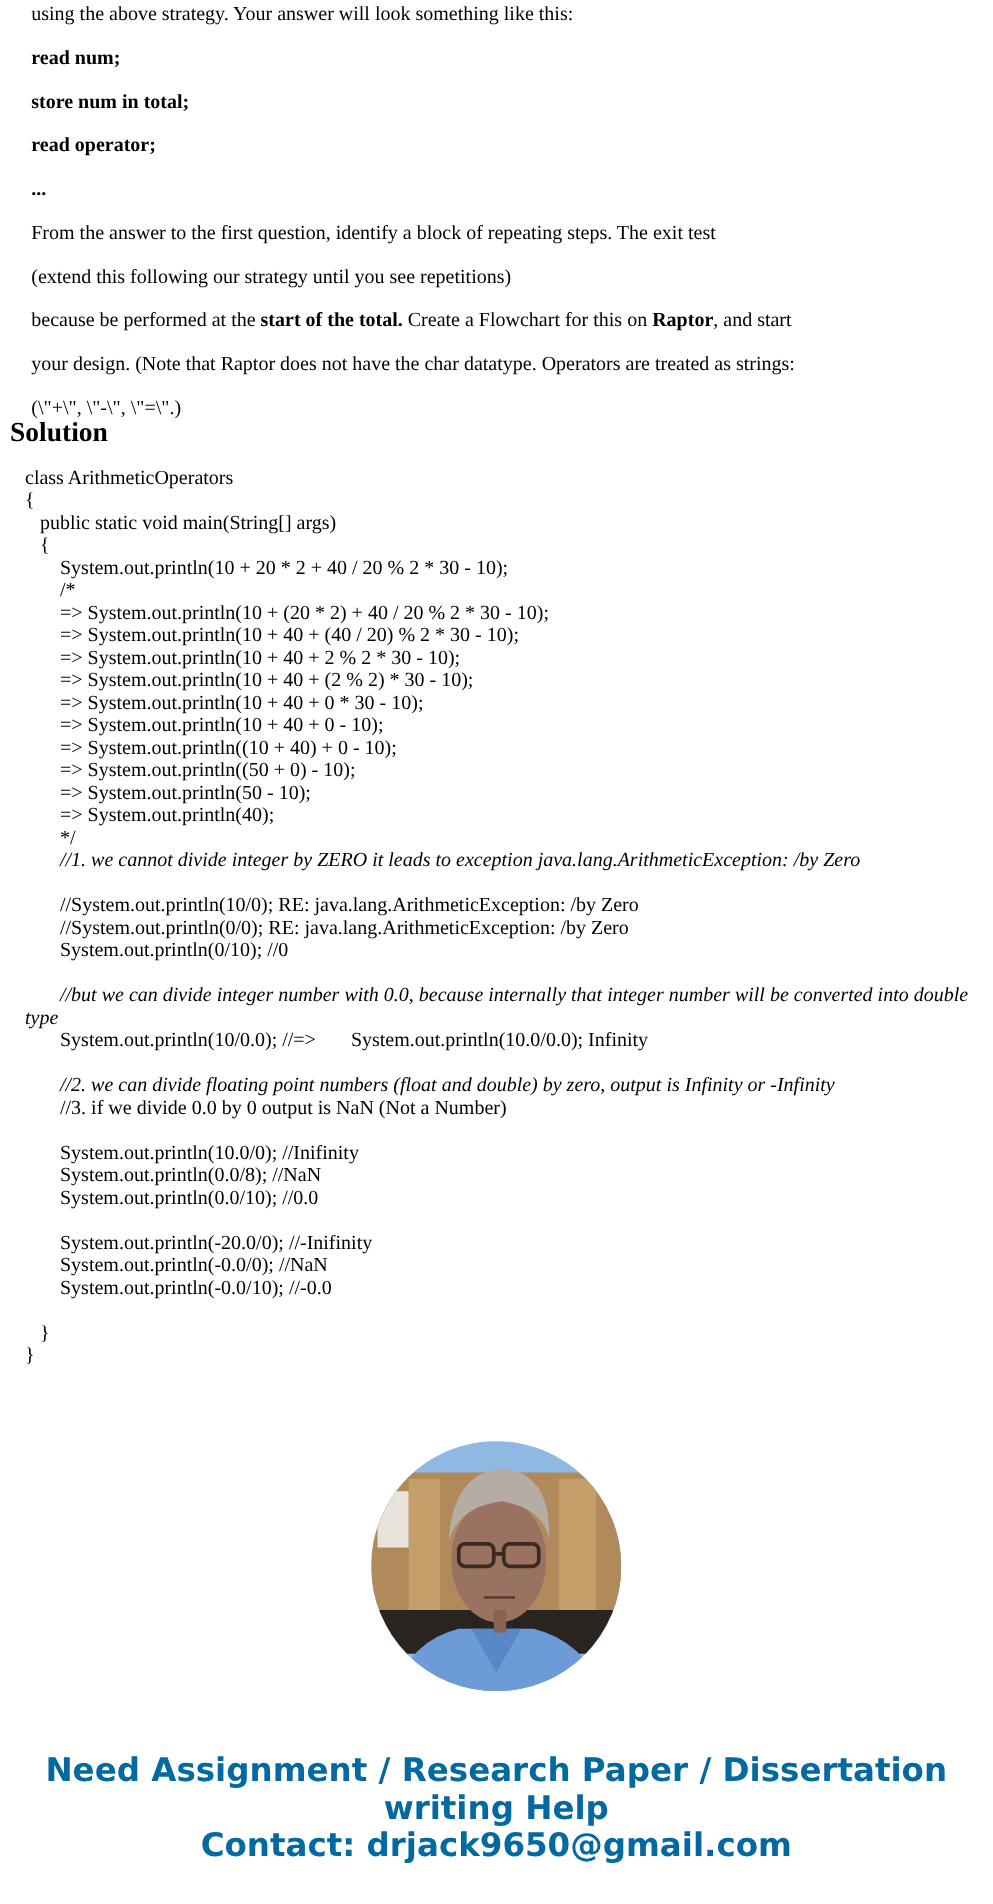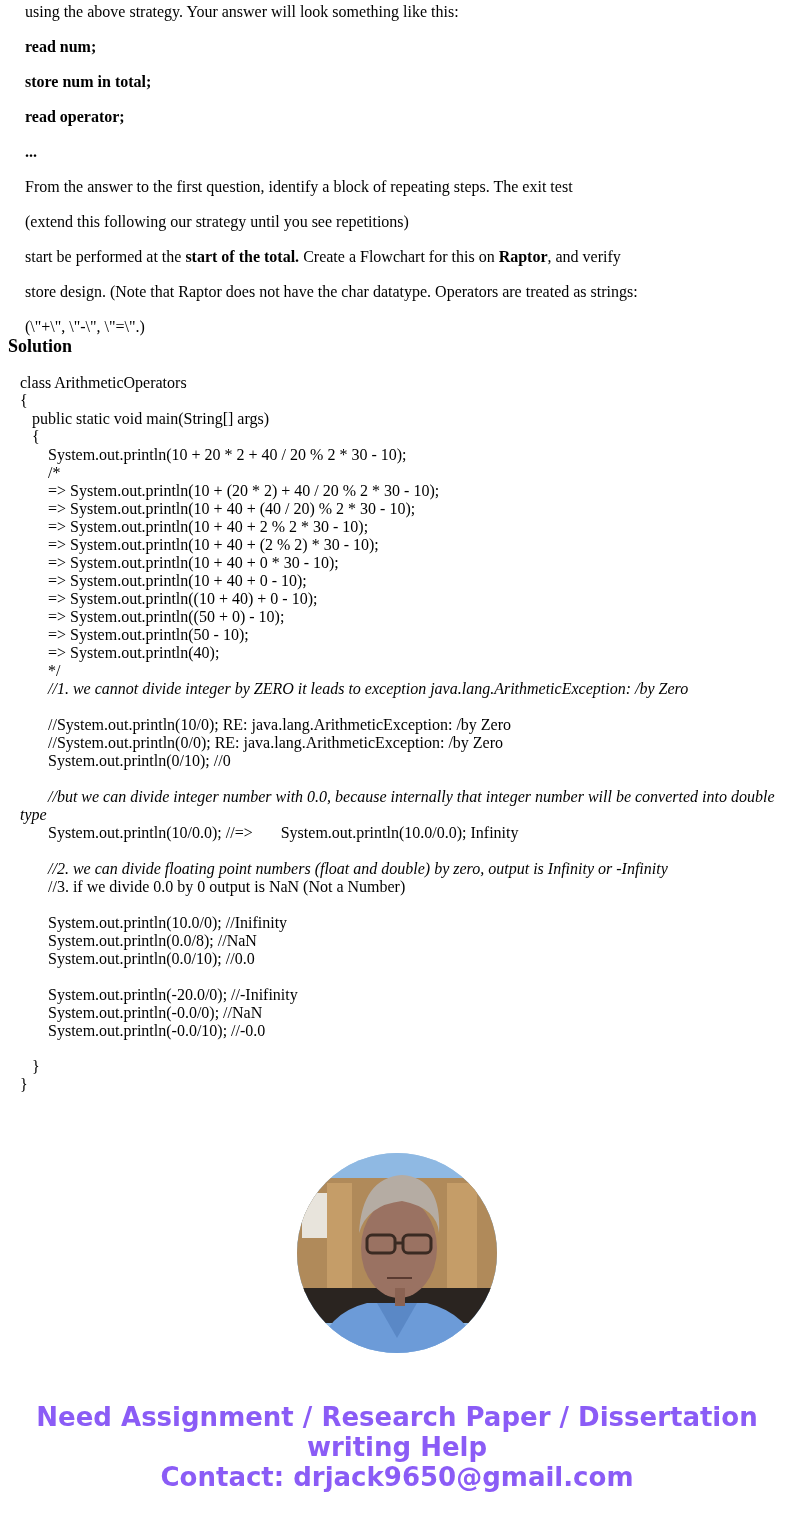--- a/index.html
+++ b/index.html
@@ -11,21 +11,21 @@
       font-family: "Liberation Serif", serif;
       color: #000000;
       font-size: 16px;
     }
     .page { position: absolute; left: 8px; top: -14px; width: 778px; }
     .para { margin: 17px; line-height: 18px; height: 18px; white-space: nowrap; }
     .para-block { margin-bottom: 16px; }
     .bold { font-weight: bold; }
     h3.solution {
       font-family: "Liberation Serif", serif;
-      font-size: 18px;
+      font-size: 22px;
       font-weight: bold;
       margin: 0;
       position: absolute;
       left: 8px;
       top: 335px;
       line-height: 22px;
     }
     .code {
       position: absolute;
       left: 20px;
@@ -50,36 +50,36 @@
     .promo {
       position: absolute;
       left: 0;
       top: 1402px;
       width: 794px;
       text-align: center;
       font-family: "DejaVu Sans", sans-serif;
       font-weight: bold;
       font-size: 26px;
       line-height: 30px;
-      color: #8b5cf6;
+      color: #0369a1;
     }
   </style>
 </head>
 <body>
 
 <div class="page">
   <p class="para para-block">using the above strategy. Your answer will look something like this:</p>
   <p class="para para-block bold">read num;</p>
   <p class="para para-block bold">store num in total;</p>
   <p class="para para-block bold">read operator;</p>
   <p class="para para-block bold">...</p>
   <p class="para para-block">From the answer to the first question, identify a block of repeating steps. The exit test</p>
   <p class="para para-block">(extend this following our strategy until you see repetitions)</p>
-  <p class="para para-block"><span>start be performed at the </span><span class="bold">start of the total.</span><span> Create a Flowchart for this on </span><span class="bold">Raptor</span><span>, and verify</span></p>
-  <p class="para para-block">store design. (Note that Raptor does not have the char datatype. Operators are treated as strings:</p>
+  <p class="para para-block"><span>because be performed at the </span><span class="bold">start of the total.</span><span> Create a Flowchart for this on </span><span class="bold">Raptor</span><span>, and start</span></p>
+  <p class="para para-block">your design. (Note that Raptor does not have the char datatype. Operators are treated as strings:</p>
   <p class="para para-block">(\"+\", \"-\", \"=\".)</p>
 </div>
 
 <h3 class="solution">Solution</h3>
 
 <div class="code" id="code-block">
     <div class="code-line">class ArithmeticOperators</div>
     <div class="code-line">{</div>
     <div class="code-line">   public static void main(String[] args)</div>
     <div class="code-line">   {</div>

